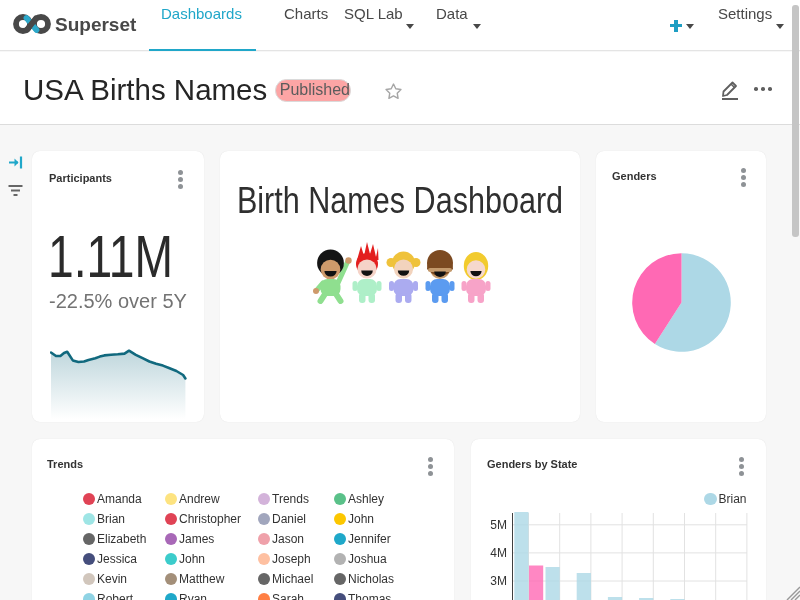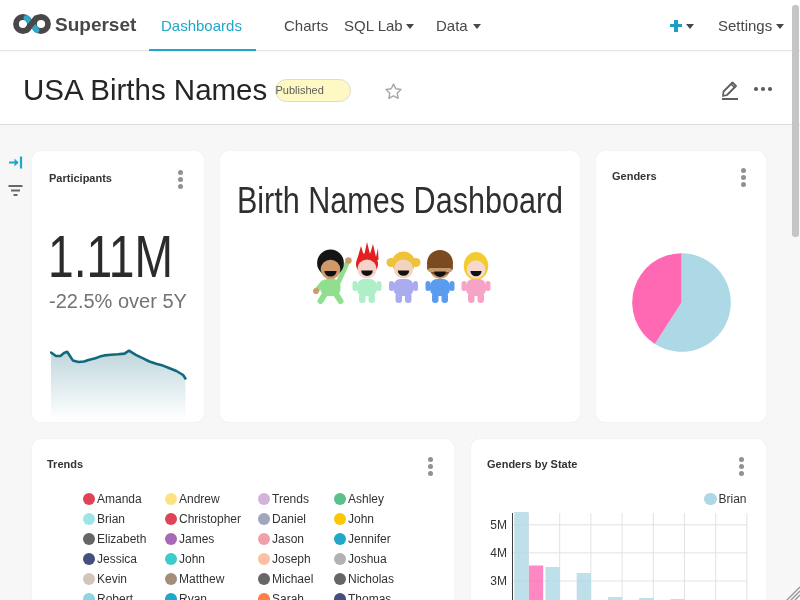--- a/index.html
+++ b/index.html
@@ -4,33 +4,33 @@
 <style>
 * { margin:0; padding:0; box-sizing:border-box; }
 html,body { width:800px; height:600px; overflow:hidden; background:#F7F7F7;
   font-family:"Liberation Sans", sans-serif; }
 #page { position:relative; width:800px; height:600px; }
 .abs { position:absolute; }
 
 
 #nav { position:absolute; left:0; top:0; width:800px; height:51px; background:#FFFFFF;
   border-bottom:1px solid #E4E4E4; }
-.navitem { position:absolute; top:17px; font-size:15px; color:#484848; white-space:nowrap; }
+.navitem { position:absolute; top:5px; font-size:15px; color:#484848; white-space:nowrap; }
 .caret { position:absolute; width:0; height:0; border-left:4px solid transparent;
   border-right:4px solid transparent; border-top:5px solid #484848; }
 #underline { position:absolute; left:149px; top:49px; width:107px; height:2px; background:#20A7C9; }
 #logotext { position:absolute; left:55px; top:14px; font-size:19px; font-weight:bold; color:#484848; }
 
 
 #titlebar { position:absolute; left:0; top:52px; width:800px; height:73px; background:#FFFFFF;
   border-bottom:1px solid #DCDCDC; }
 #dtitle { position:absolute; left:23px; top:21px; font-size:29.5px; color:#252525; }
-#pill { position:absolute; left:274.5px; top:27px; width:76.5px; height:22.5px; background:#fef9c3;
-  border:1px solid #DADADA; border-radius:11.5px; font-size:11px; color:#5C5C5C;
-  text-align:left; line-height:20.5px; }
+#pill { position:absolute; left:274.5px; top:27px; width:76.5px; height:22.5px; background:#fca5a5;
+  border:1px solid #DADADA; border-radius:11.5px; font-size:16px; color:#5C5C5C;
+  text-align:right; line-height:20.5px; }
 
 
 .card { position:absolute; background:#FFFFFF; border-radius:8px;
   box-shadow:0 0 1px rgba(0,0,0,0.12); }
 .ctitle { position:absolute; font-size:11px; font-weight:bold; color:#333333; white-space:nowrap; }
 .vdots { position:absolute; width:5px; }
 .vdots span { display:block; width:5px; height:5px; border-radius:50%; background:#8E9296; margin-bottom:2px; }
 
 
 .litem { position:absolute; height:14px; white-space:nowrap; }

